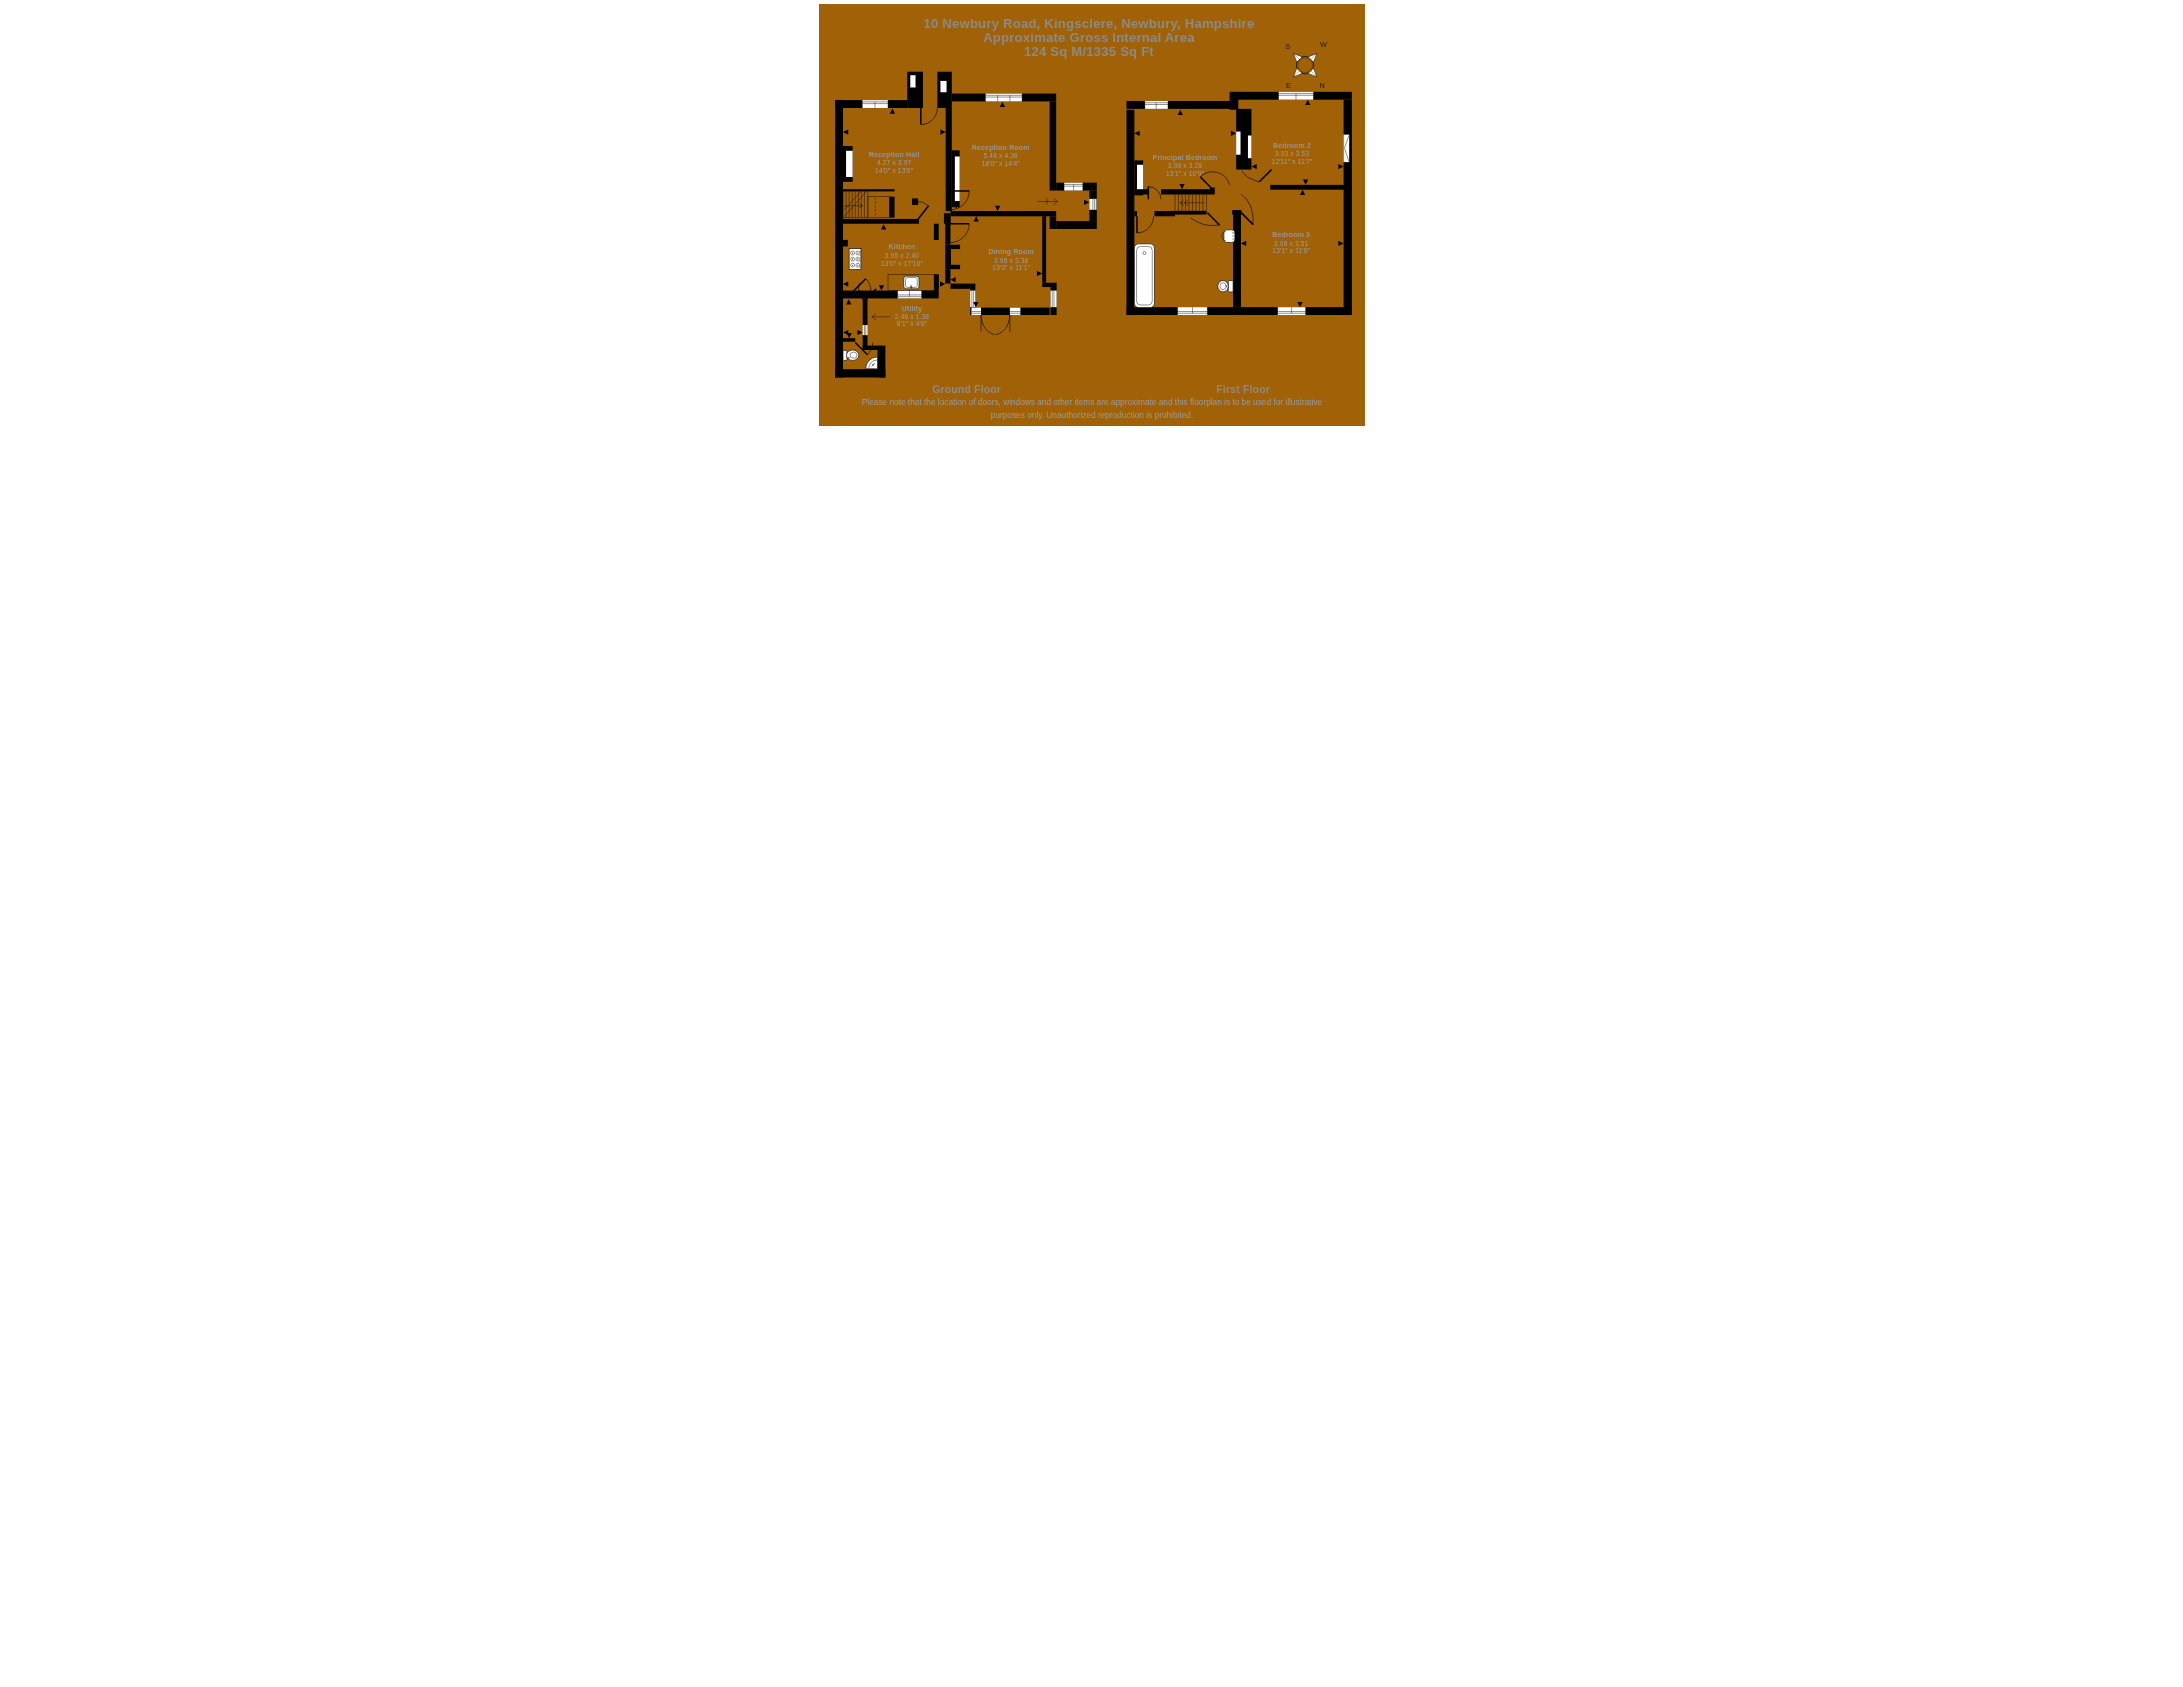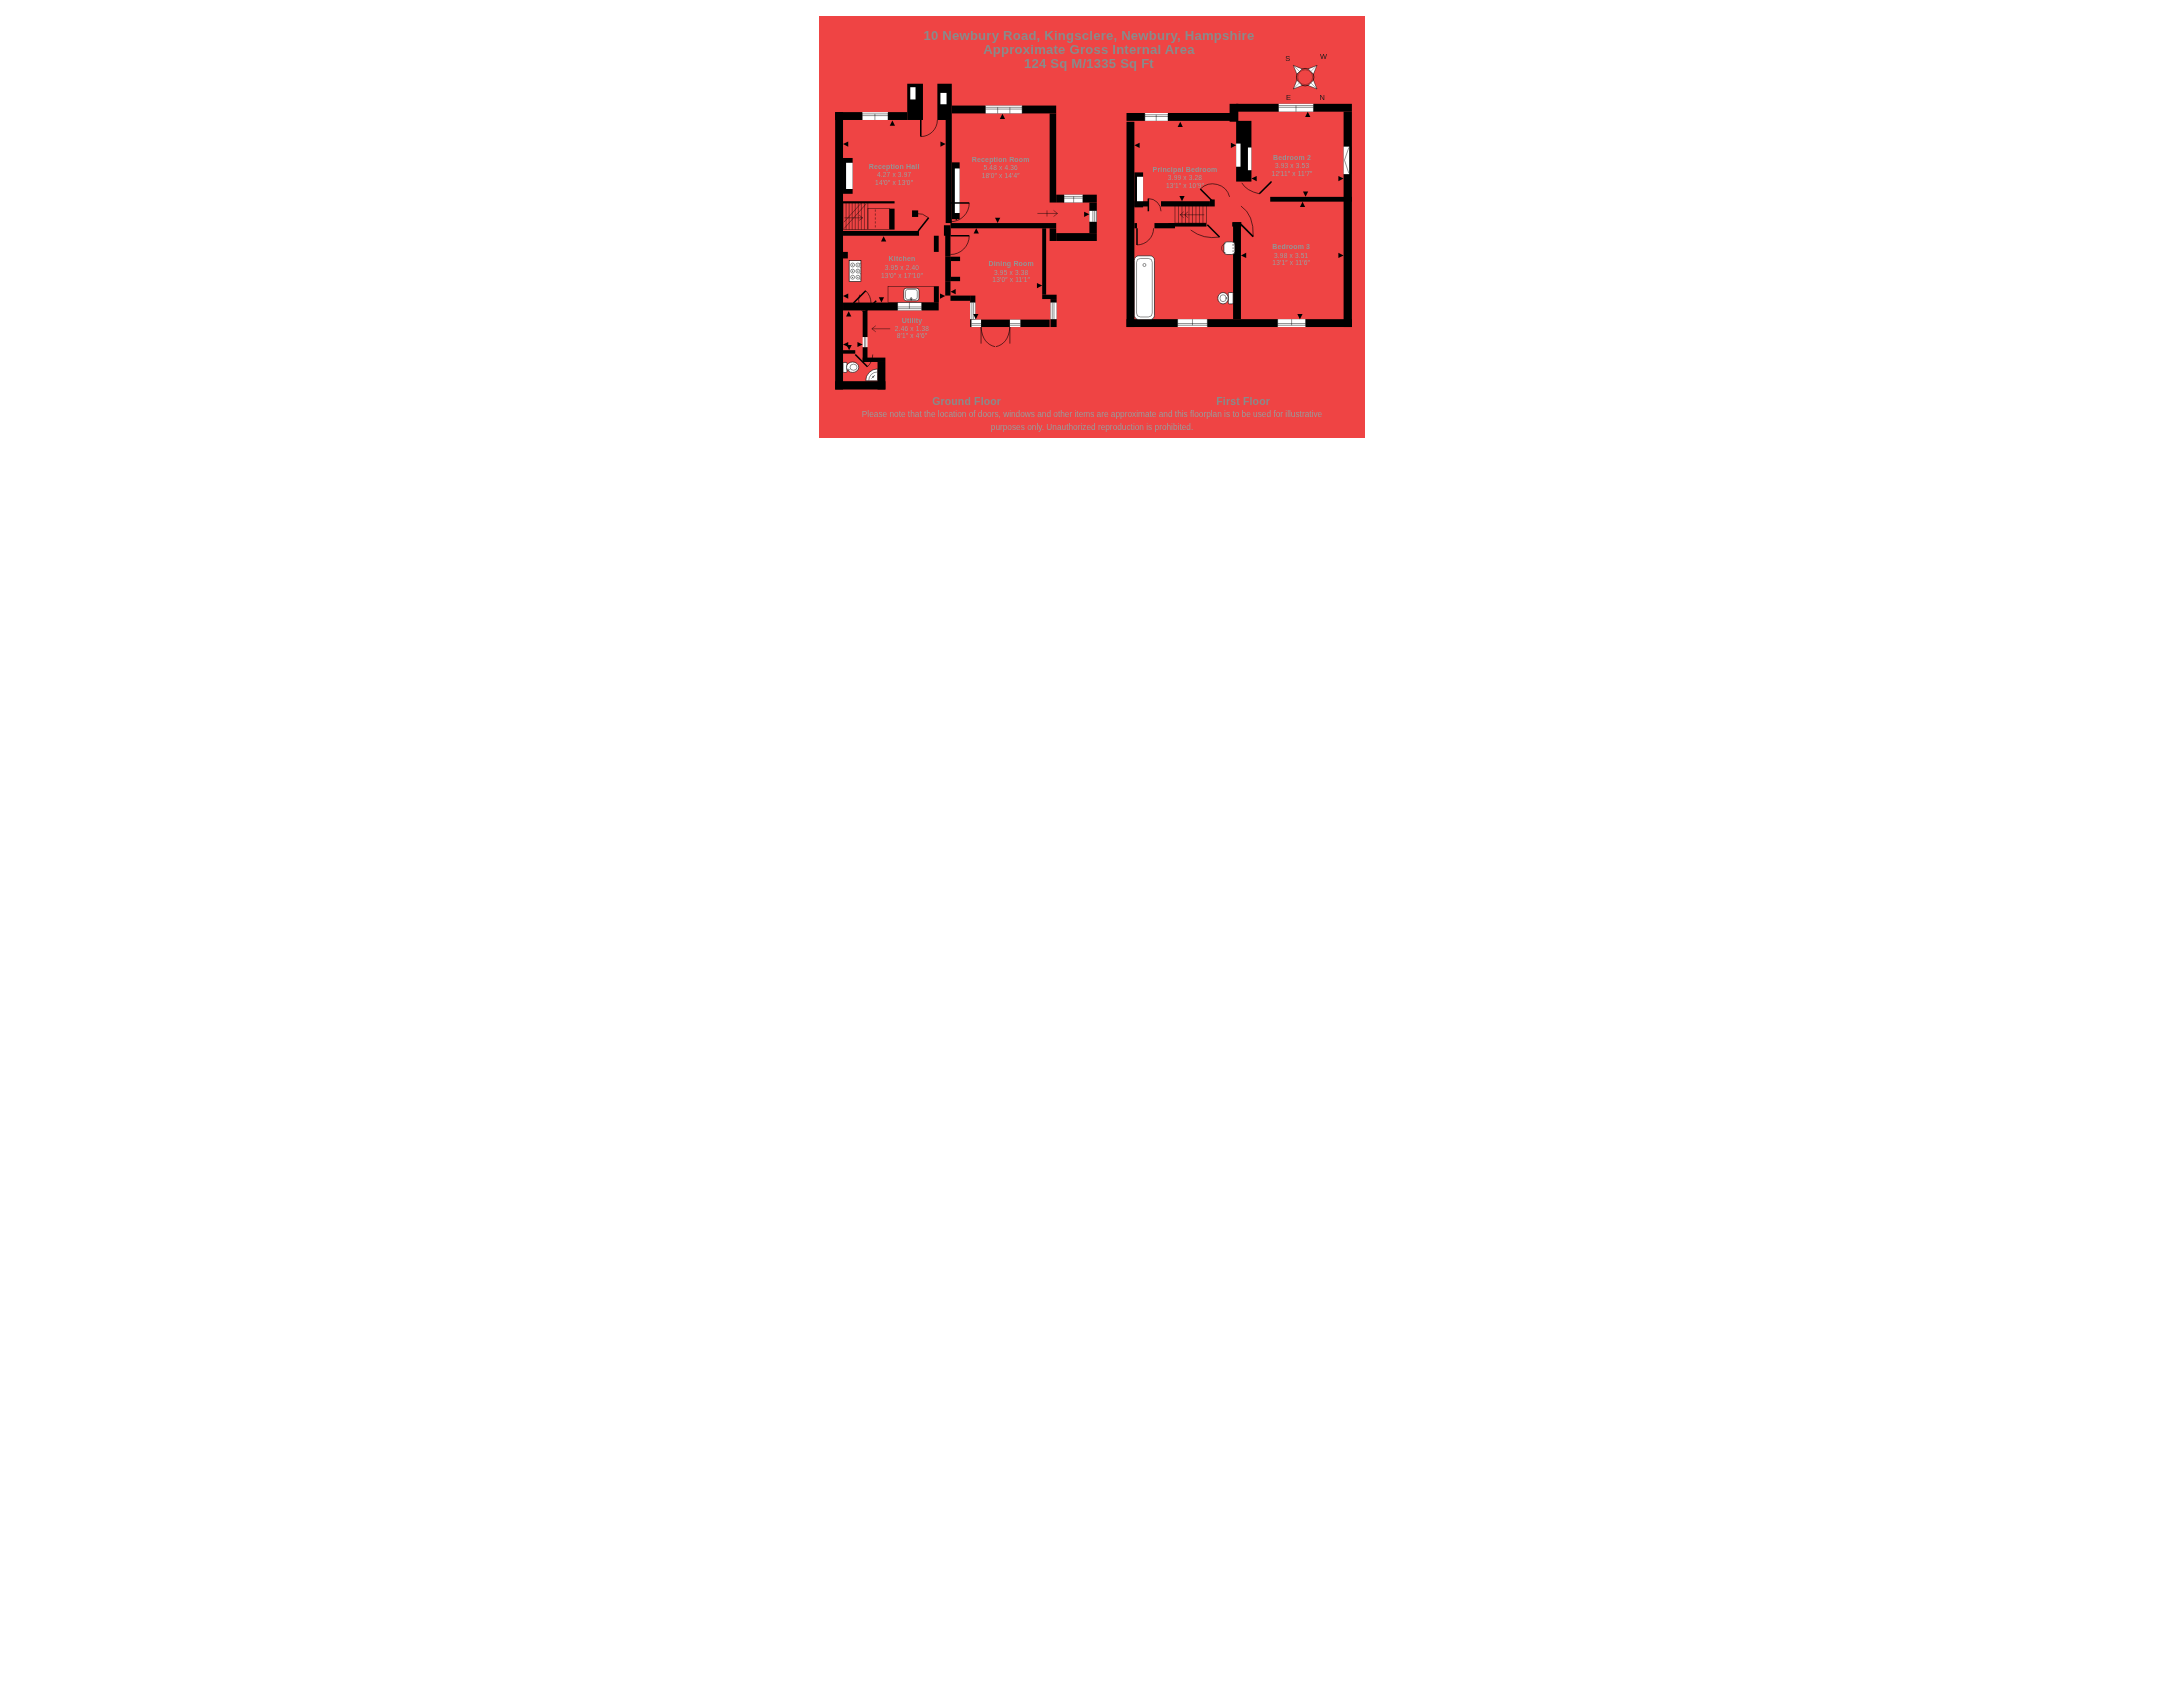--- a/index.html
+++ b/index.html
@@ -1,16 +1,16 @@
 <!DOCTYPE html>
 <html style="font-size:7px"><head>
 <meta charset="utf-8">
 <style>
   html,body{margin:0;padding:0;background:#fff;}
-  .page{position:relative;width:546px;height:422px;background:#ef4444;margin:16px auto;
+  .page{position:relative;width:546px;height:422px;background:#a16207;margin:4px auto;
         font-family:"Liberation Sans","DejaVu Sans",sans-serif;}
   svg{display:block;}
   text{font-family:"Liberation Sans","DejaVu Sans",sans-serif;}
   .title-line{fill:#8a8a8a;font-size:30px;font-weight:600;letter-spacing:.5px;}
   .room-name{fill:#949494;font-size:16px;font-weight:600;letter-spacing:.4px;}
   .room-dim{fill:#9d9d9d;font-size:15px;font-weight:400;letter-spacing:.4px;}
   .floor-label{fill:#8a8a8a;font-size:24px;font-weight:600;letter-spacing:.4px;}
   .disclaimer{fill:#9a9a9a;font-size:19px;font-weight:400;}
   .compass-letter{fill:#1a1a1a;font-size:17px;font-weight:400;}
   .wall{fill:#000;stroke:none;}

